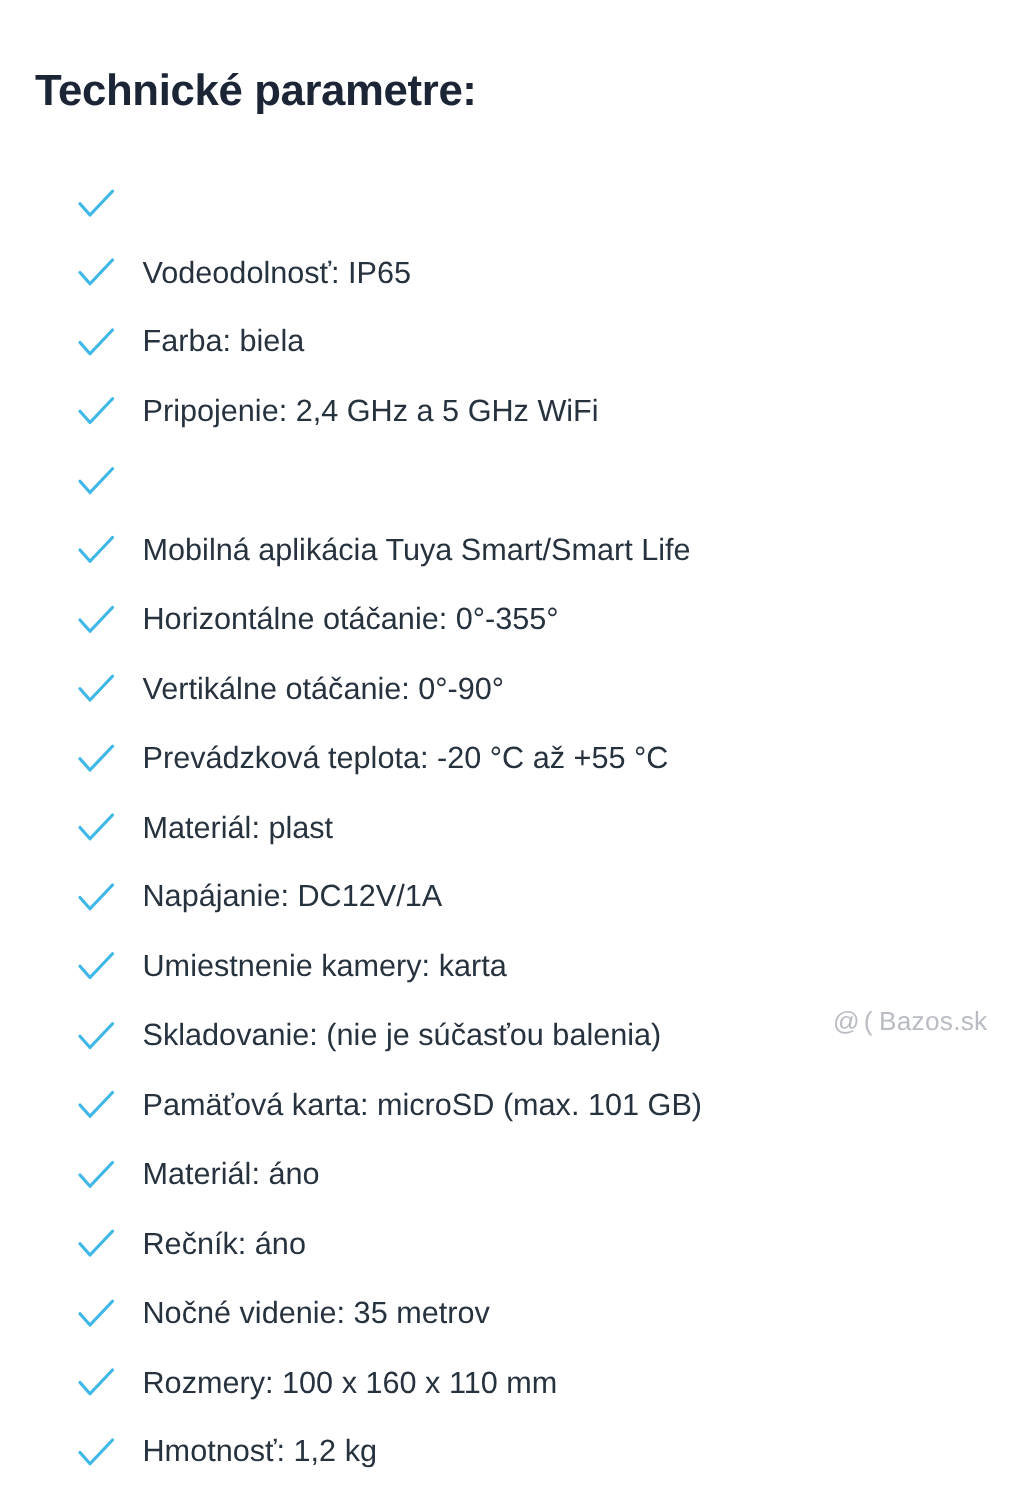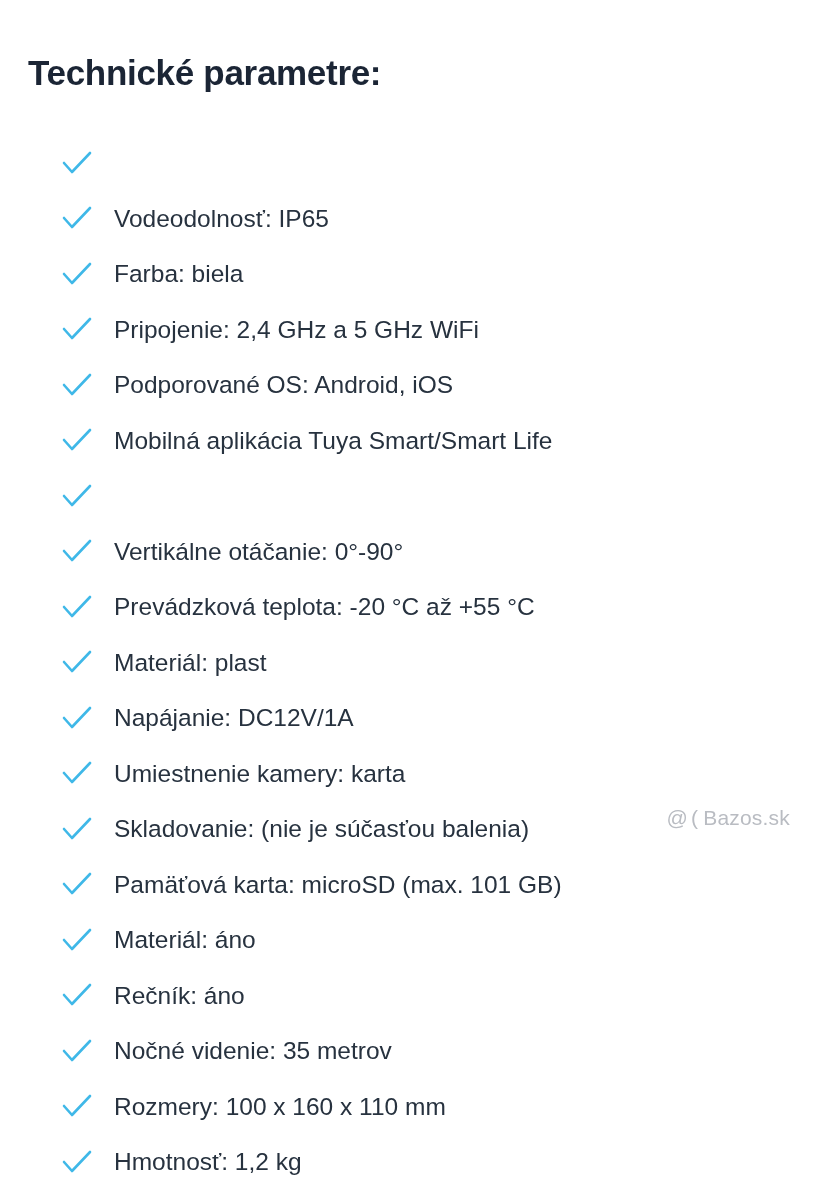--- a/index.html
+++ b/index.html
@@ -129,38 +129,38 @@
       </span>
       <span class="spec-text">Pripojenie: 2,4 GHz a 5 GHz WiFi</span>
     </li>
 
     <li class="spec-item">
       <span class="check-icon">
         <svg width="30" height="24" viewBox="0 0 30 24" fill="none" xmlns="http://www.w3.org/2000/svg">
           <path d="M2 12 L10 21 L28 2" stroke="#3fb8e8" stroke-width="2.6" stroke-linecap="round" stroke-linejoin="round"></path>
         </svg>
       </span>
-      <span class="spec-text">Podporované OS: Android, iOS</span>
     </li>
 
     <li class="spec-item">
       <span class="check-icon">
         <svg width="30" height="24" viewBox="0 0 30 24" fill="none" xmlns="http://www.w3.org/2000/svg">
           <path d="M2 12 L10 21 L28 2" stroke="#3fb8e8" stroke-width="2.6" stroke-linecap="round" stroke-linejoin="round"></path>
         </svg>
       </span>
       <span class="spec-text">Mobilná aplikácia Tuya Smart/Smart Life</span>
     </li>
 
     <li class="spec-item">
       <span class="check-icon">
         <svg width="30" height="24" viewBox="0 0 30 24" fill="none" xmlns="http://www.w3.org/2000/svg">
           <path d="M2 12 L10 21 L28 2" stroke="#3fb8e8" stroke-width="2.6" stroke-linecap="round" stroke-linejoin="round"></path>
         </svg>
       </span>
+      <span class="spec-text">Horizontálne otáčanie: 0°-355°</span>
     </li>
 
     <li class="spec-item">
       <span class="check-icon">
         <svg width="30" height="24" viewBox="0 0 30 24" fill="none" xmlns="http://www.w3.org/2000/svg">
           <path d="M2 12 L10 21 L28 2" stroke="#3fb8e8" stroke-width="2.6" stroke-linecap="round" stroke-linejoin="round"></path>
         </svg>
       </span>
       <span class="spec-text">Vertikálne otáčanie: 0°-90°</span>
     </li>

